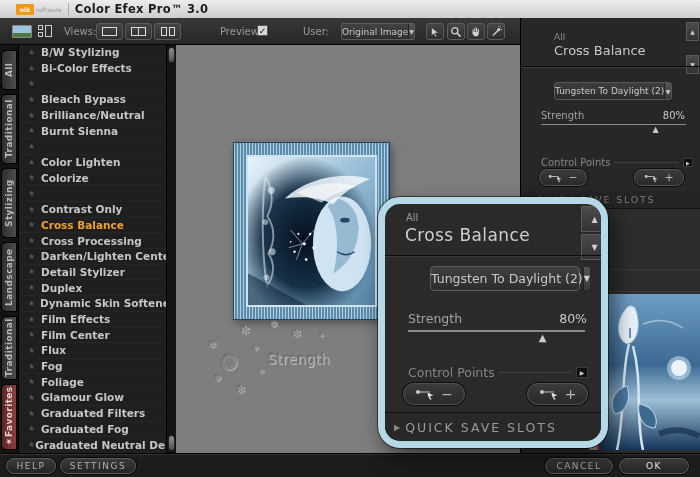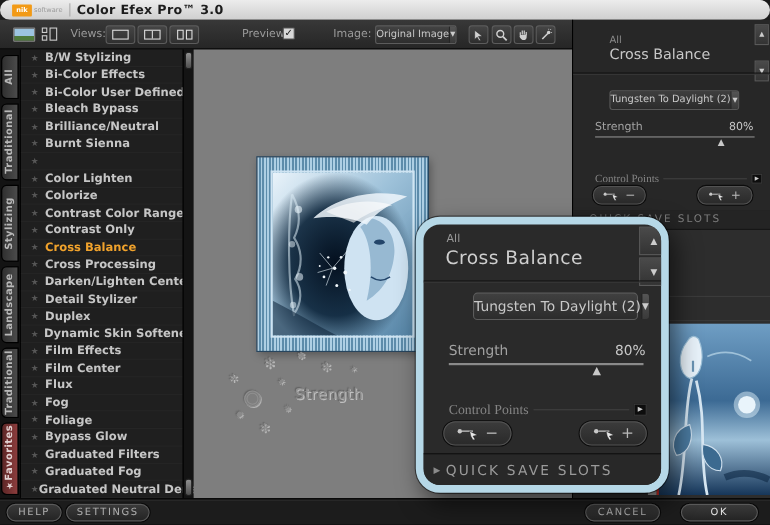--- a/index.html
+++ b/index.html
@@ -2,21 +2,21 @@
 <html><head>
 <meta charset="utf-8">
 <style>
   * { margin:0; padding:0; box-sizing:border-box; }
   html,body { background:#000; }
   #app { position:relative; width:700px; height:477px; overflow:hidden;
          font-family:"DejaVu Sans", sans-serif; background:#1b1b1b; }
 
   
   .titlebar { position:absolute; left:0; top:0; width:700px; height:18px;
-    background:linear-gradient(#ececec,#cfcfcf); display:flex; align-items:center; padding-left:11px;border-radius:9px; }
+    background:linear-gradient(#ececec,#cfcfcf); display:flex; align-items:center; padding-left:16px; }
   .logo-box { width:18px; height:11px; background:#f29a16; color:#fff; font-size:6px; font-weight:bold;
     display:flex; align-items:center; justify-content:center; border-radius:1px; }
   .logo-sub { font-size:6px; color:#9a9a9a; margin-left:2px; }
   .logo-divider { width:1px; height:12px; background:#aaa; margin:0 6px; }
   .window-title { font-size:11.5px; color:#1c1c1c; font-weight:600; letter-spacing:.3px; }
 
   
   .toolbar { position:absolute; left:0; top:18px; width:520px; height:27px;
     background:linear-gradient(#383838,#262626); border-bottom:1px solid #050505; }
   .toolbar .tlabel { position:absolute; top:8px; font-size:10px; color:#9a9a9a; }
@@ -92,21 +92,21 @@
   .rp-divider { position:absolute; left:0; right:0; top:48px; border-top:1px solid #0b0b0b; border-bottom:1px solid #3a3a3a; }
   .preset-dd { position:absolute; left:33px; top:64px; width:118px; height:18px; background:linear-gradient(#3e3e3e,#2c2c2c);
     border:1px solid #585858; border-radius:3px; display:flex; align-items:center; }
   .preset-dd .dd-text { flex:1; font-size:9px; color:#c8c8c8; text-align:center; white-space:nowrap; }
   .strength-row { position:absolute; left:20px; right:15px; top:92px; display:flex; justify-content:space-between; }
   .strength-label { font-size:10px; color:#a2a2a2; }
   .strength-value { font-size:10px; color:#c8c8c8; }
   .slider { position:absolute; left:20px; right:14px; top:106px; border-top:1px solid #8e8e8e; }
   .slider-marker { position:absolute; top:0px; font-size:8px; color:#c8c8c8; transform:translateX(-50%); }
   .cp-row { position:absolute; left:20px; right:7px; top:139px; display:flex; align-items:center; }
-  .cp-label { font-size:10px; color:#848484; white-space:nowrap;font-family:Liberation Serif, serif; }
+  .cp-label { font-size:10px; color:#848484; white-space:nowrap; }
   .cp-line { flex:1; border-top:1px solid #404040; margin:0 4px; }
   .mini-arrow-btn { width:10px; height:9px; background:#0d0d0d; border:1px solid #3a3a3a;
     display:flex; align-items:center; justify-content:center; }
   .mini-arrow-btn::before { content:"\25B6"; font-size:5px; color:#ccc; }
   .cp-btn { position:absolute; height:17px; background:linear-gradient(#3b3b3b,#2a2a2a); border:1px solid #525252;
     border-radius:8px; display:flex; align-items:center; justify-content:center; gap:4px;
     box-shadow:0 0 0 1px #0c0c0c; }
   .cp-sign { font-size:11px; color:#b8b8b8; line-height:1; }
   .qss-row { position:absolute; left:0; right:0; top:173px; height:17px; display:flex; align-items:center;
     padding-left:6px; background:#242424; }
@@ -190,21 +190,21 @@
         </div>
       </div>
     <div class="viewbtn" style="left:154px">
         <div class="vb-duo">
           <div></div>
           <div></div>
         </div>
       </div>
     <div class="tlabel" style="left:220px">Preview:</div>
     <div class="checkbox">✓</div>
-    <div class="tlabel" style="left:303px">Image:</div>
+    <div class="tlabel" style="left:303px">User:</div>
     <div class="modes-dd">
       <div class="dd-text">Original Image</div>
       <div class="dd-arrow"></div>
     </div>
     <div class="toolbtn" style="left:426px">
       <svg width="12" height="12" viewBox="0 0 12 12">
           <path d="M2.5 1.5 L9.5 7 L6 7.2 L8 10.5 L6.5 11 L4.8 7.8 L2.5 9.8 Z" fill="#d0d0d0" stroke="#222" stroke-width=".5"></path>
         </svg>
     </div>
     <div class="toolbtn" style="left:447px">
@@ -254,21 +254,20 @@
       <div class="frow">
         <span class="fstar">★</span>
         <span class="flabel">B/W Stylizing</span>
       </div>
       <div class="frow">
         <span class="fstar">★</span>
         <span class="flabel">Bi-Color Effects</span>
       </div>
       <div class="frow">
         <span class="fstar">★</span>
-        <span class="flabel">Bi-Color User Defined</span>
       </div>
       <div class="frow">
         <span class="fstar">★</span>
         <span class="flabel">Bleach Bypass</span>
       </div>
       <div class="frow">
         <span class="fstar">★</span>
         <span class="flabel">Brilliance/Neutral</span>
       </div>
       <div class="frow">
@@ -281,21 +280,20 @@
       <div class="frow">
         <span class="fstar">★</span>
         <span class="flabel">Color Lighten</span>
       </div>
       <div class="frow">
         <span class="fstar">★</span>
         <span class="flabel">Colorize</span>
       </div>
       <div class="frow">
         <span class="fstar">★</span>
-        <span class="flabel">Contrast Color Range</span>
       </div>
       <div class="frow">
         <span class="fstar">★</span>
         <span class="flabel">Contrast Only</span>
       </div>
       <div class="frow selected">
         <span class="fstar">★</span>
         <span class="flabel">Cross Balance</span>
       </div>
       <div class="frow">
@@ -333,21 +331,21 @@
       <div class="frow">
         <span class="fstar">★</span>
         <span class="flabel">Fog</span>
       </div>
       <div class="frow">
         <span class="fstar">★</span>
         <span class="flabel">Foliage</span>
       </div>
       <div class="frow">
         <span class="fstar">★</span>
-        <span class="flabel">Bypass Glow</span>
+        <span class="flabel">Glamour Glow</span>
       </div>
       <div class="frow">
         <span class="fstar">★</span>
         <span class="flabel">Graduated Filters</span>
       </div>
       <div class="frow">
         <span class="fstar">★</span>
         <span class="flabel">Graduated Fog</span>
       </div>
       <div class="frow">
@@ -539,17 +537,17 @@
       <div class="zp-qss">
         <span class="qss-arrow">▶</span>
         <span class="qss-label">QUICK SAVE SLOTS</span>
       </div>
     </div>
   </div>
 
   <div class="footer">
     <div class="fbtn" style="left:6px; width:50px;">HELP</div>
     <div class="fbtn" style="left:60px; width:76px;">SETTINGS</div>
-    <div class="fbtn" style="left:532px; width:68px;">CANCEL</div>
+    <div class="fbtn" style="left:545px; width:68px;">CANCEL</div>
     <div class="fbtn ok" style="left:619px; width:70px;">OK</div>
   </div>
 
 </div>
 
 </body></html>

